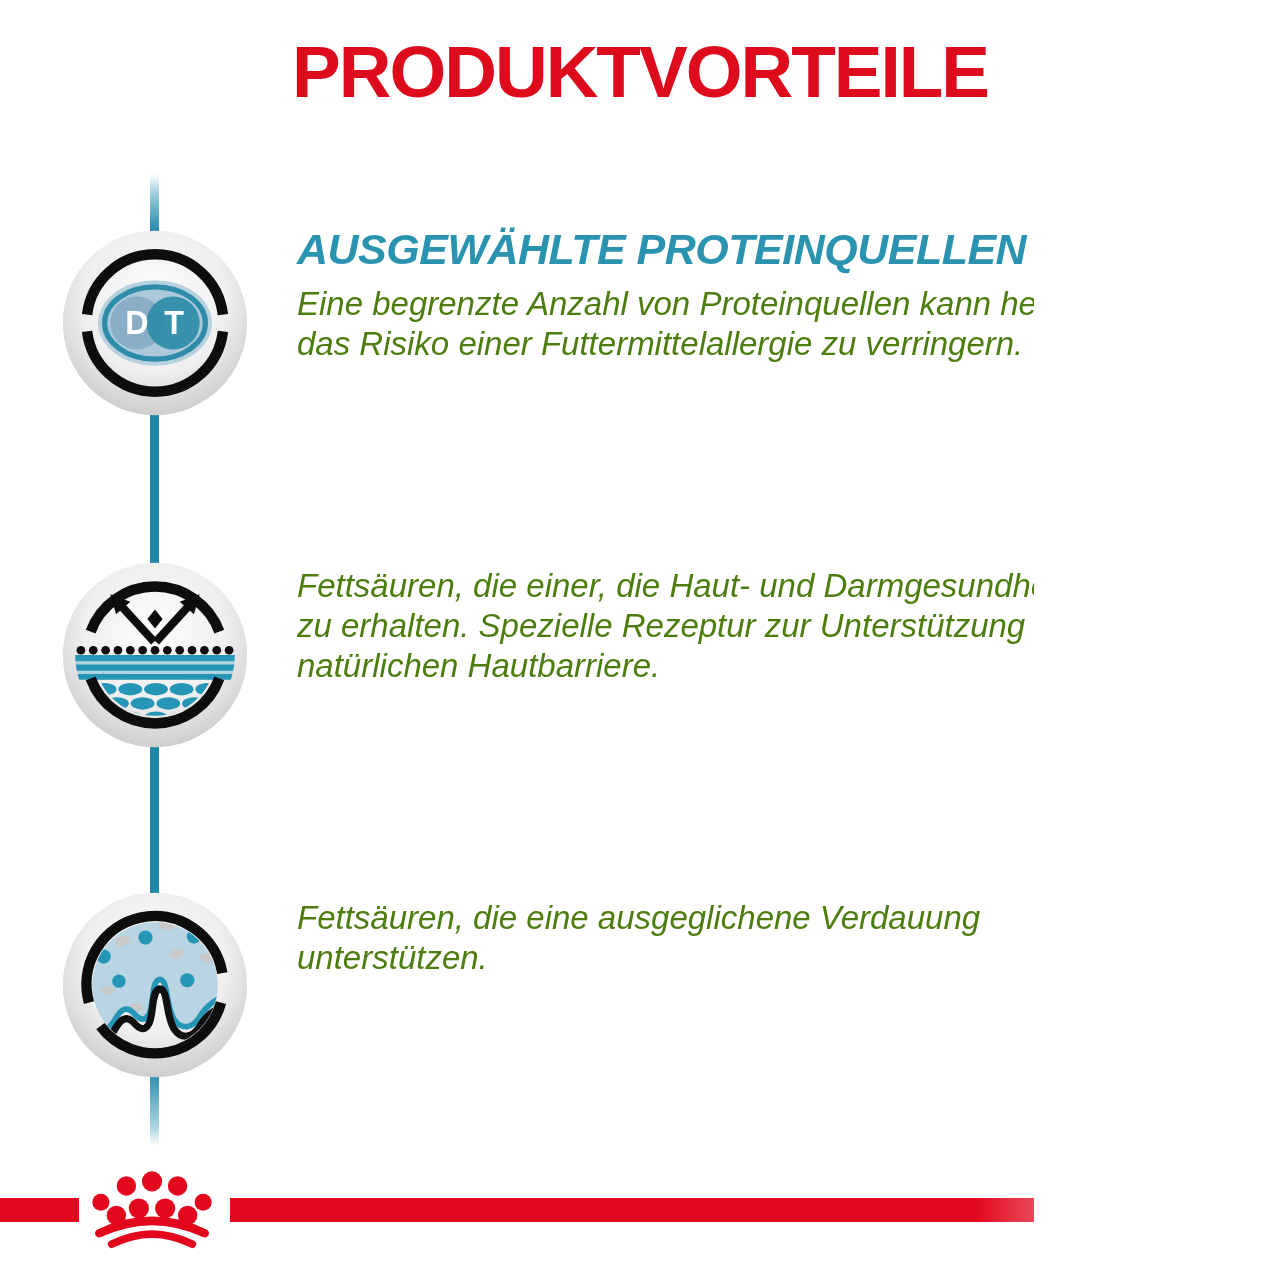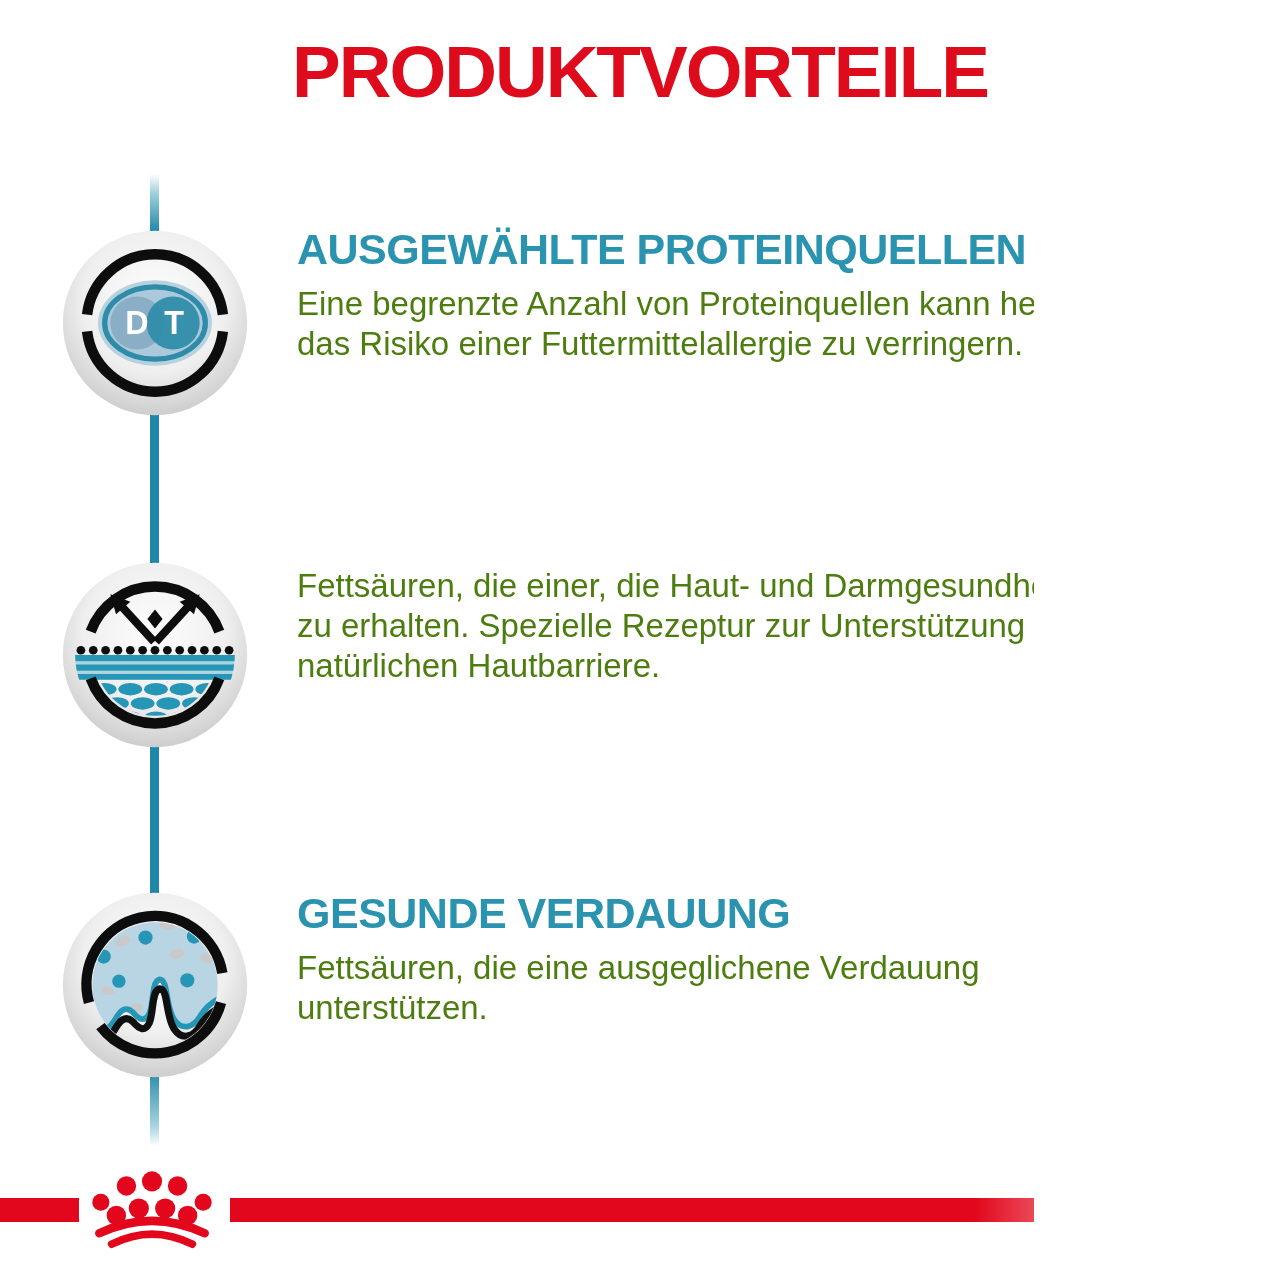--- a/index.html
+++ b/index.html
@@ -28,21 +28,21 @@
   .row-1{top:224px;}
   .row-2{top:556px;}
   .row-3{top:888px;}
   .benefit-icon{
     position:absolute;left:60px;width:190px;height:190px;
   }
   .row-1 .benefit-icon{top:4px;}
   .row-2 .benefit-icon{top:4px;}
   .row-3 .benefit-icon{top:2px;}
   .benefit-text{
-    position:absolute;left:297px;top:0;width:940px;
+    position:absolute;left:297px;top:0;width:940px;font-style:italic;
   }
   .benefit-heading{
     margin:0;
     font-size:43px;font-weight:700;letter-spacing:-0.5px;
     line-height:50px;
     color:#2a93b0;
   }
   .benefit-body{
     margin:10px 0 0 0;
     font-size:33px;font-weight:400;
@@ -211,21 +211,20 @@
             <ellipse cx="80" cy="124" rx="7" ry="4.5" fill="#c9c9c9" transform="rotate(-8 80 124)"></ellipse>
           </g>
           <path d="M 26 142 C 34 152, 48 152, 57 138 C 63 127, 69 121, 77 129 C 83 136, 89 140, 94 130 C 99 118, 96 96, 105 94 C 114 94, 111 122, 120 136 C 128 148, 140 146, 148 132 C 155 121, 163 116, 172 112" fill="none" stroke="#2596b6" stroke-width="6"></path>
           <path d="M 26 142 C 34 152, 48 152, 57 138 C 63 127, 69 121, 77 129 C 83 136, 89 140, 94 130 C 99 118, 96 96, 105 94 C 114 94, 111 122, 120 136 C 128 148, 140 146, 148 132 C 155 121, 163 116, 172 112" transform="translate(0,10)" fill="none" stroke="#101010" stroke-width="7.5"></path>
         </g>
         <path d="M 30.5 118.6 A 72 72 0 1 1 170.9 87.5" fill="none" stroke="#0d0d0d" stroke-width="11"></path>
         <path d="M 169.5 118.6 A 72 72 0 0 1 42.5 143.3" fill="none" stroke="#0d0d0d" stroke-width="11"></path>
       </svg>
     </div>
     <div class="benefit-text">
-      <h2 class="benefit-heading">GESUNDE VERDAUUNG</h2>
       <p class="benefit-body">Fettsäuren, die eine ausgeglichene Verdauung
 unterstützen.</p>
     </div>
   </section>
 
   <div class="footer-bar-left"></div>
   <div class="footer-bar-right"></div>
   <div class="crown-logo">
     <svg viewBox="0 0 160 100" width="124" height="78">
       <g fill="#e2071c">

